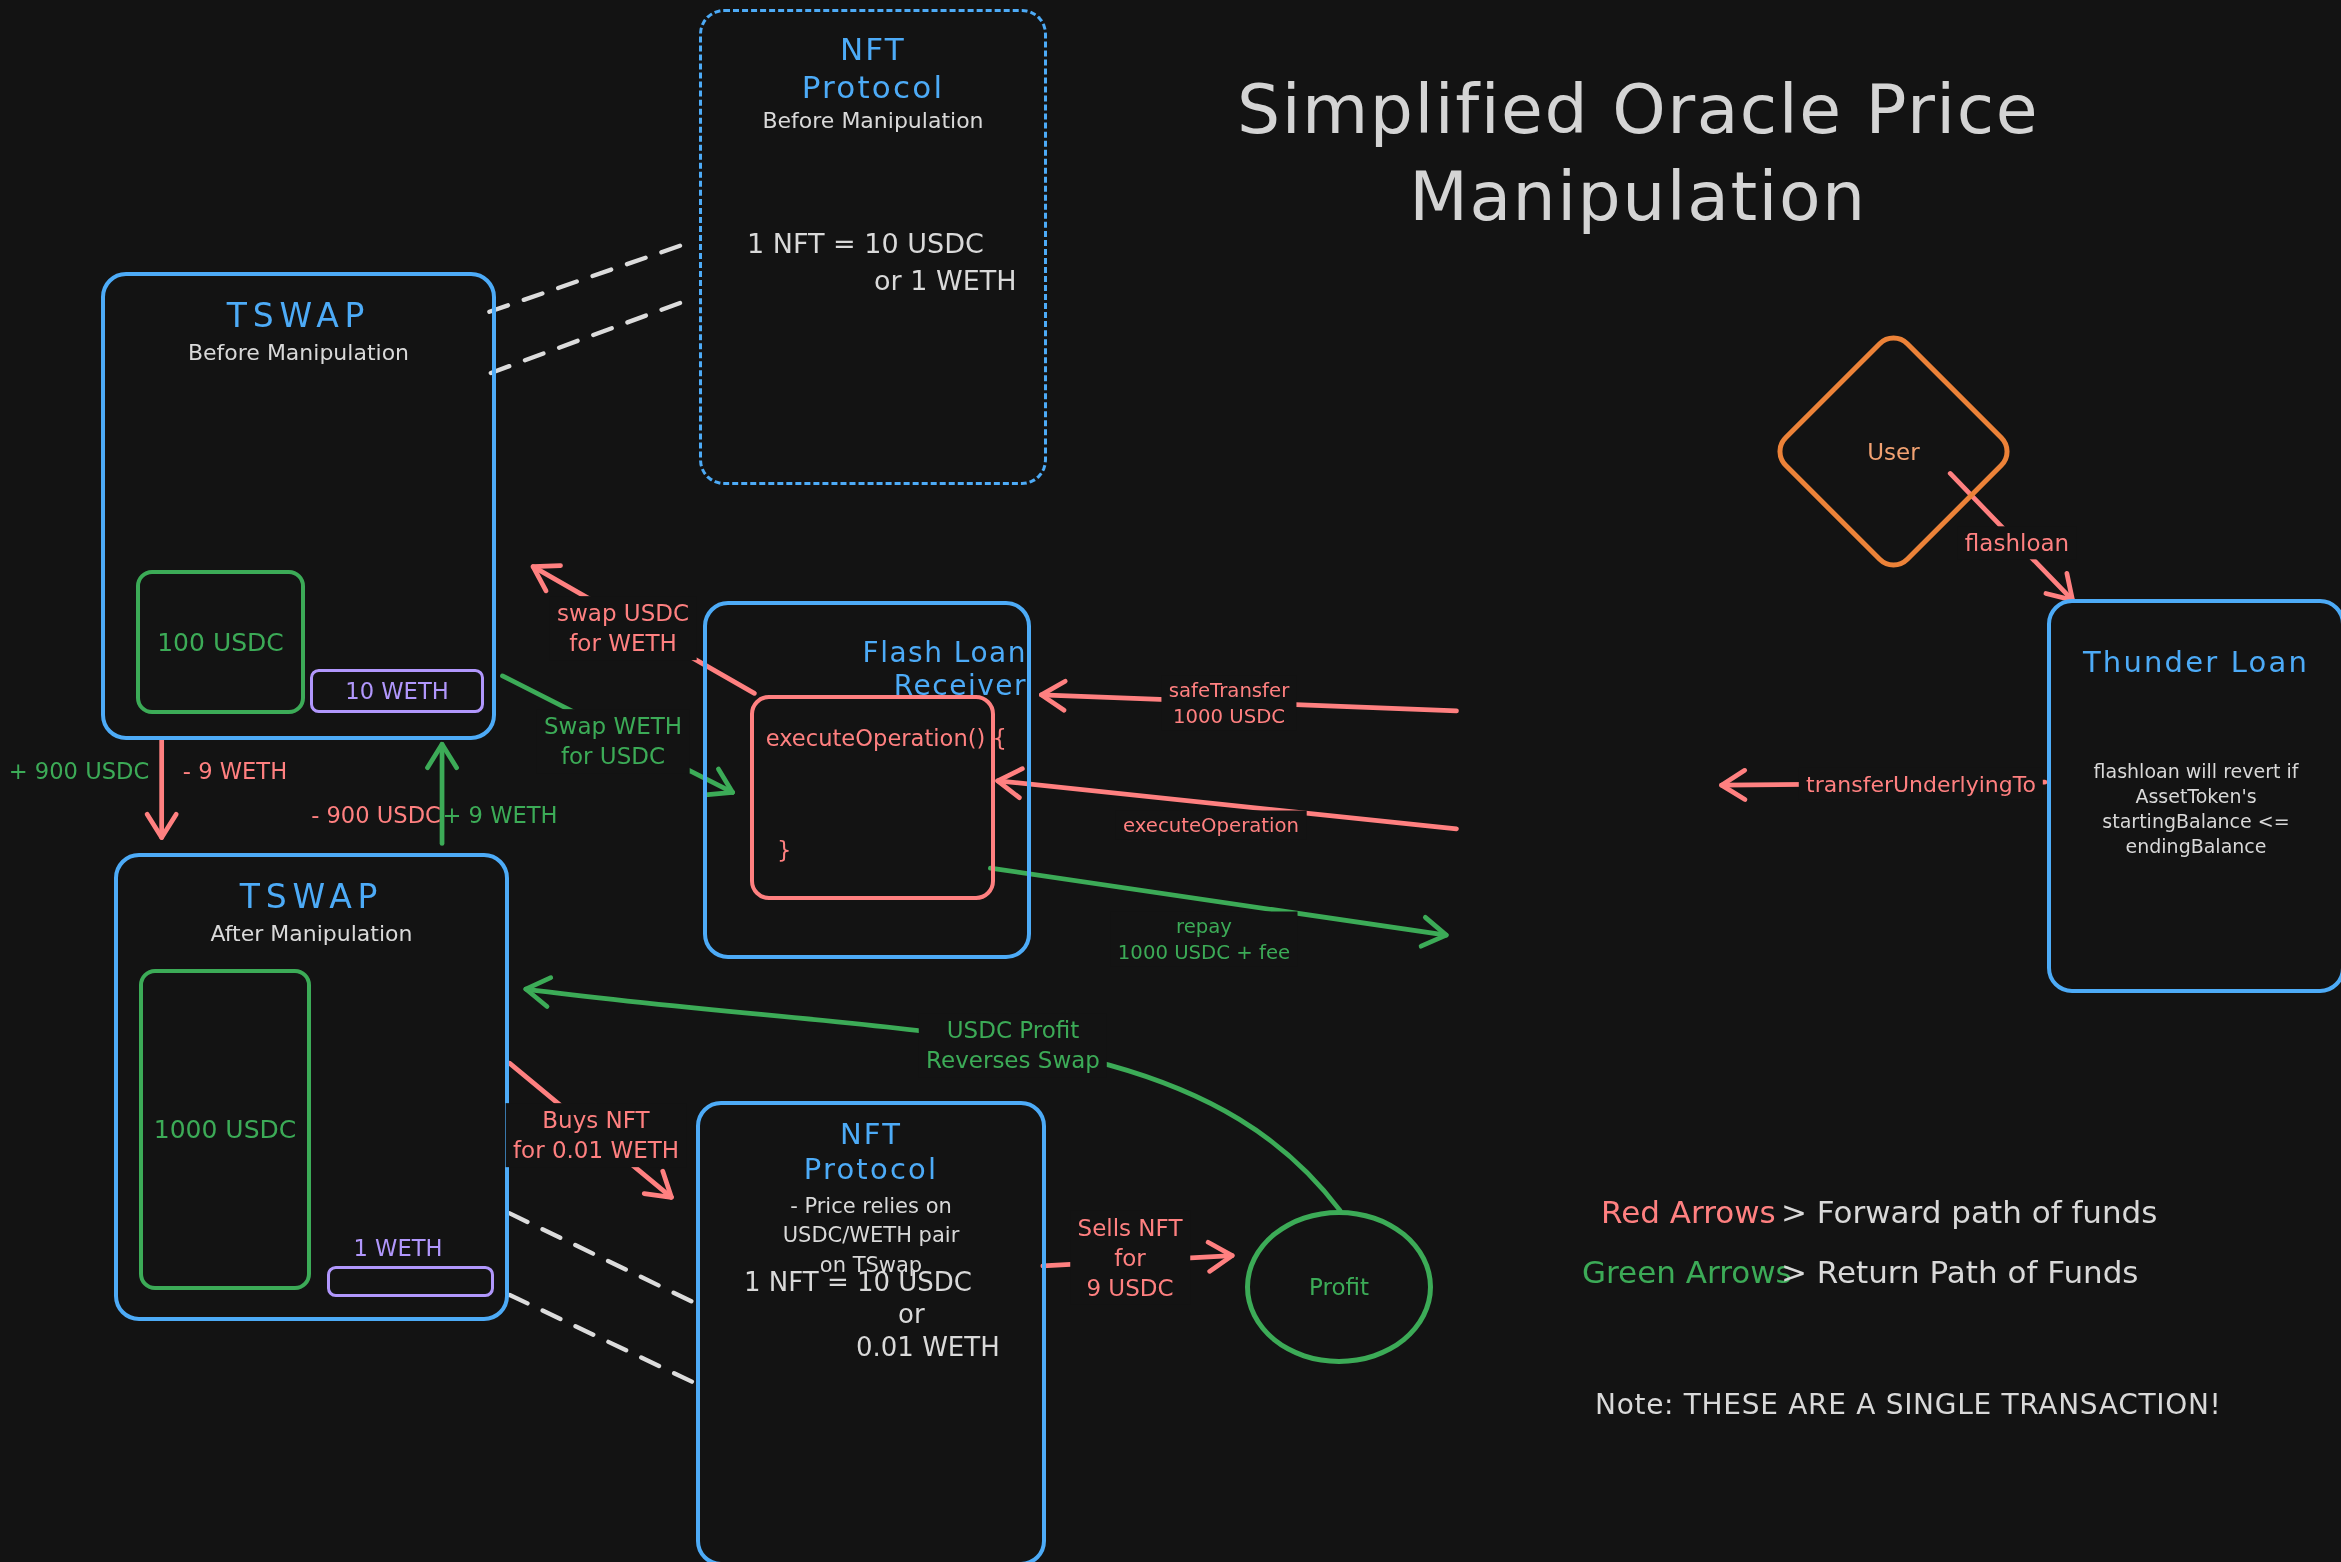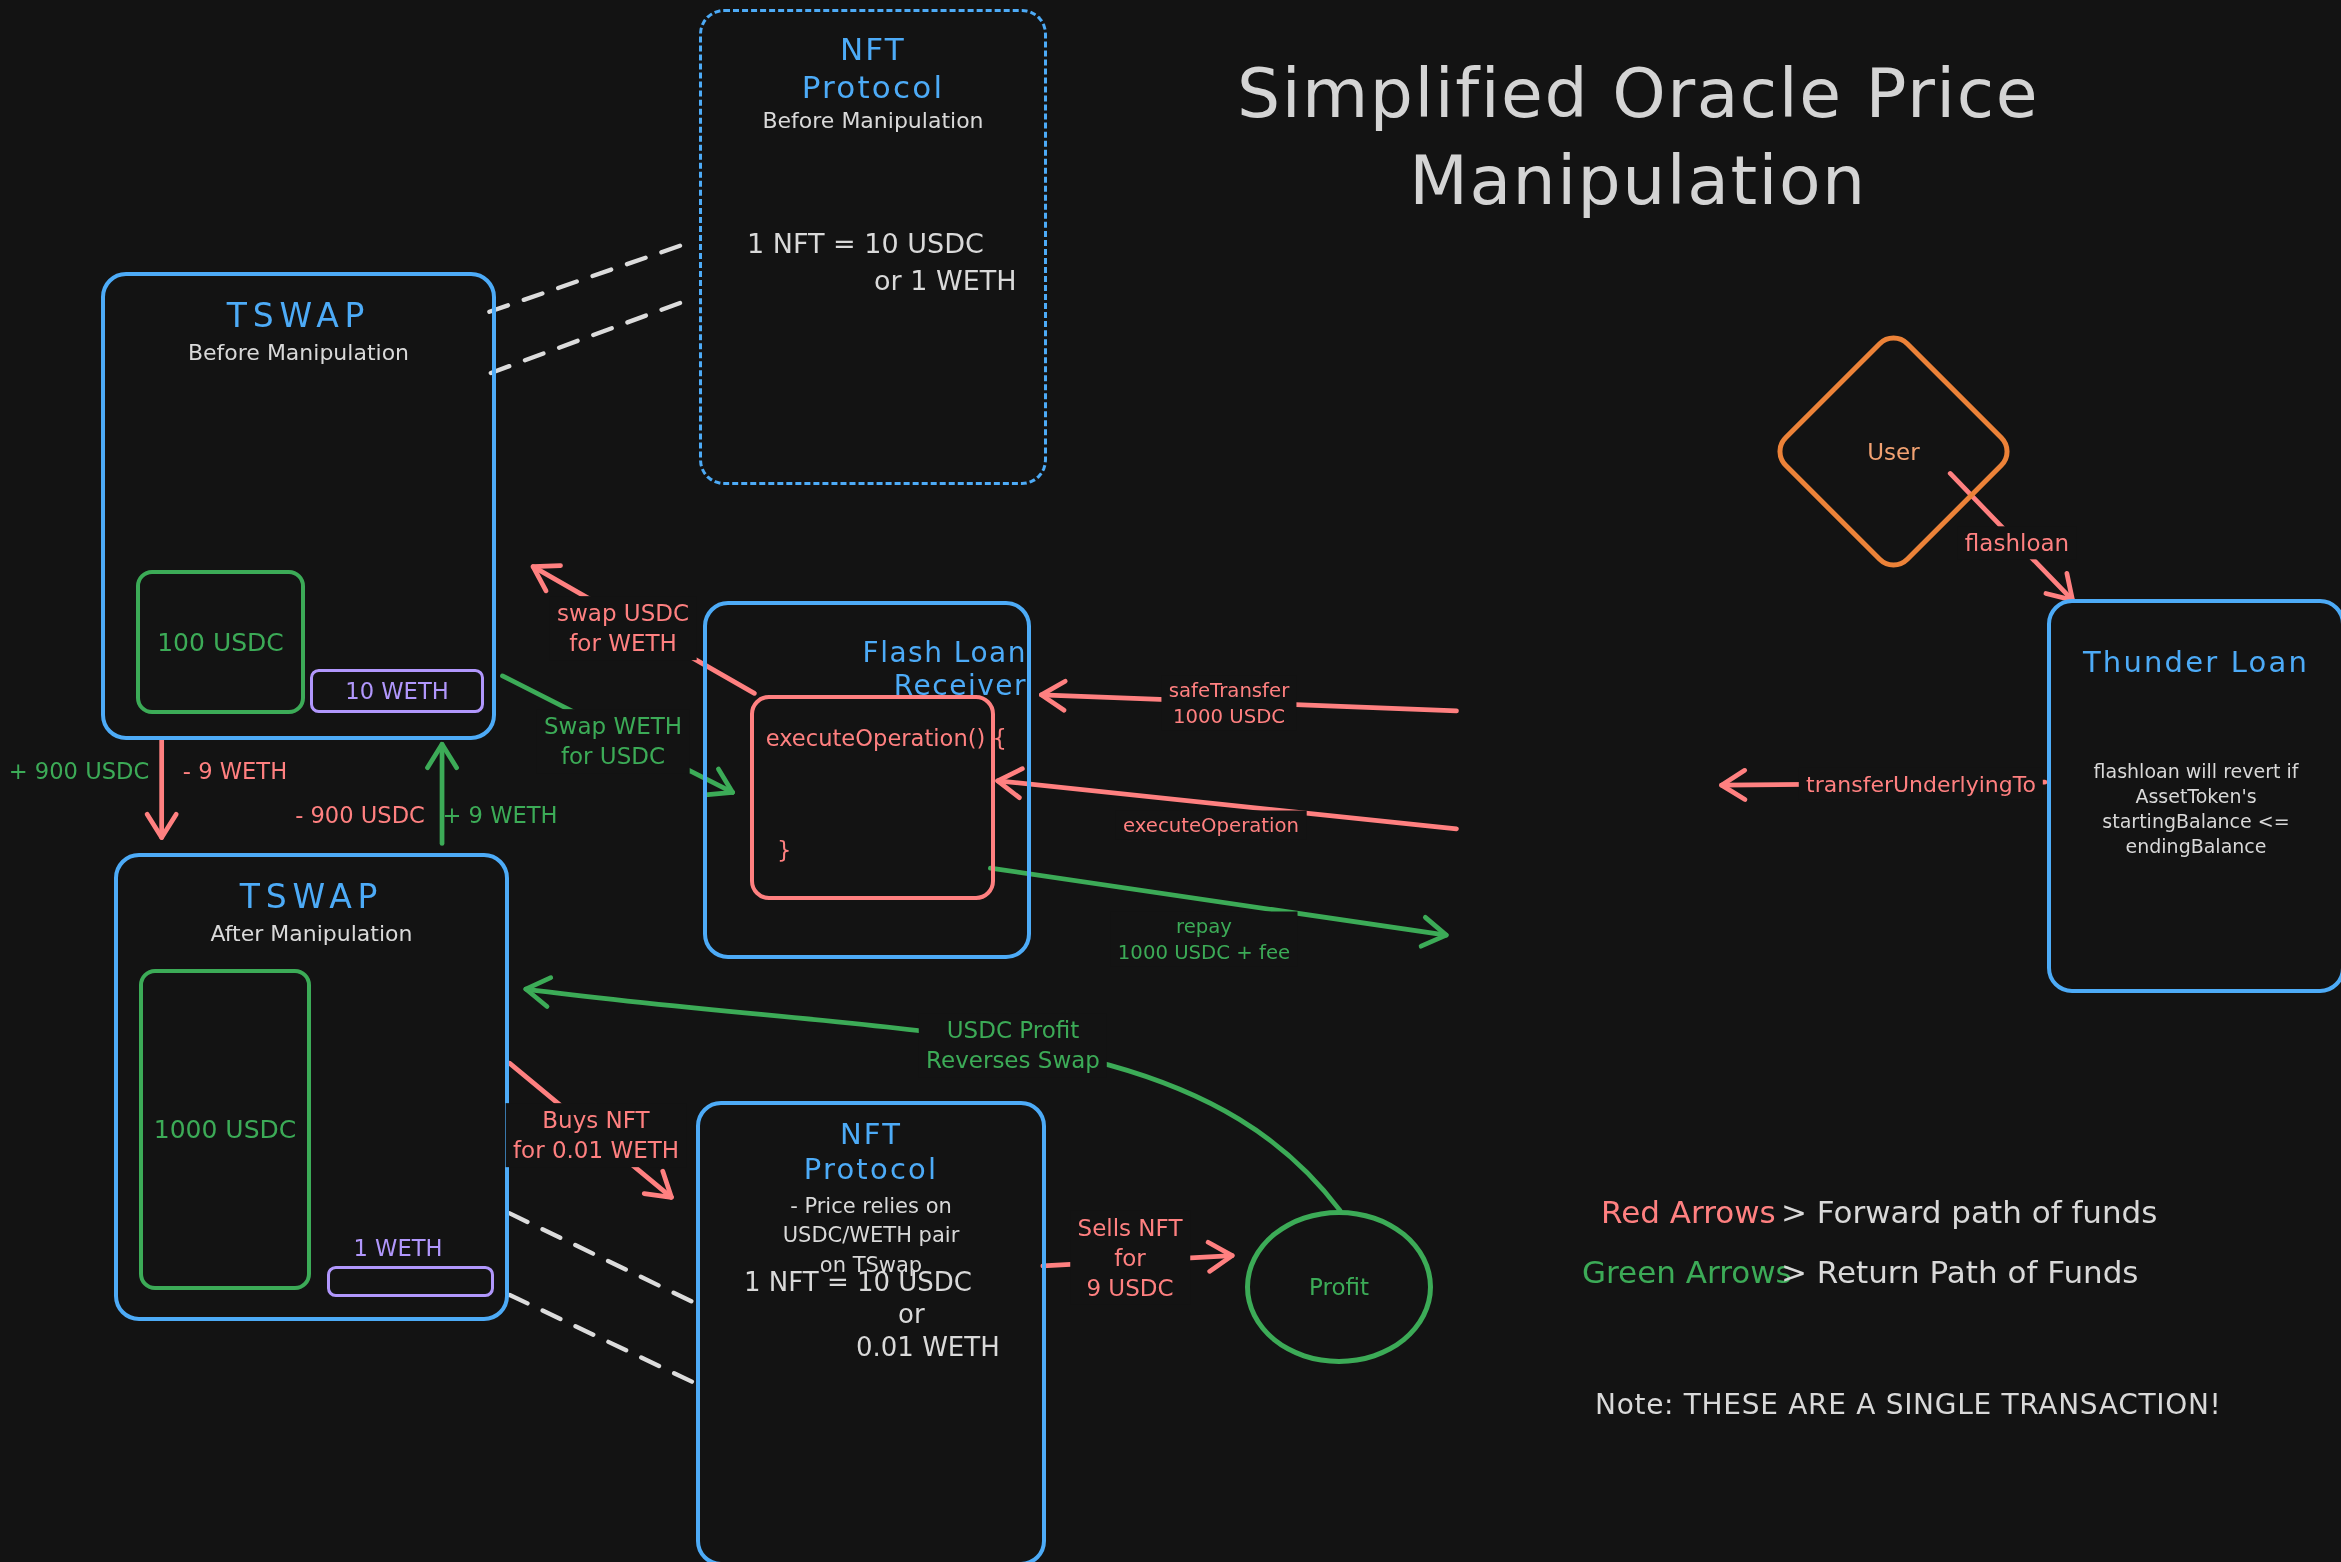--- a/index.html
+++ b/index.html
@@ -25,21 +25,21 @@
     white-space:pre-line;line-height:1.32;font-size:23px;}
   .lbl.red{color:var(--red);}
   .lbl.green{color:var(--green);}
   .lbl.mask{background:var(--bg);padding:1.5px 7.3px;}
   .ellipse{position:absolute;border:5.1px solid var(--green);border-radius:50%;}
   svg#wires{position:absolute;left:0;top:0;pointer-events:none;}
   svg#wires path{fill:none;stroke-linecap:round;}
   .w-red{stroke:var(--red);stroke-width:6.5px;}
   .w-green{stroke:var(--green);stroke-width:6.5px;}
   .w-dash{stroke:#dcdcdc;stroke-width:6px;stroke-dasharray:27 23;}
-  #page-title{position:absolute;left:1223px;top:50px;width:830px;text-align:center;
+  #page-title{position:absolute;left:1223px;top:66px;width:830px;text-align:center;
     color:var(--titlegray);font-size:68px;line-height:1.28;white-space:pre-line;letter-spacing:1.5px;}
   .legend-key{position:absolute;font-size:31px;}
   .legend-desc{position:absolute;font-size:31px;color:var(--white);}
   .legend-note{position:absolute;font-size:28px;color:var(--white);letter-spacing:0.7px;}
   .diamond{position:absolute;width:167px;height:167px;border:5.1px solid var(--orange);
     border-radius:22px;transform:rotate(45deg);}
   .diamond .inner{position:absolute;inset:0;display:flex;align-items:center;justify-content:center;
     transform:rotate(-45deg);color:var(--orange-text);font-size:23px;}
   .code{position:absolute;color:var(--red);font-size:22.6px;white-space:pre;}
 </style>
@@ -136,21 +136,21 @@
     <div class="node-sub" style="top:87px;font-size:21px;white-space:pre-line;line-height:1.4;">- Price relies on
 USDC/WETH pair
 on TSwap</div>
     <div class="abs" style="left:44px;top:162px;color:var(--white);font-size:26px;">1 NFT = 10 USDC</div>
     <div class="abs" style="left:198px;top:194px;color:var(--white);font-size:26px;">or</div>
     <div class="abs" style="left:156px;top:227px;color:var(--white);font-size:26px;">0.01 WETH</div>
   </div>
 
   <div class="lbl green" style="left:79px;top:772px;font-size:22.6px;">+ 900 USDC</div>
   <div class="lbl red" style="left:235px;top:772px;font-size:22.6px;">- 9 WETH</div>
-  <div class="lbl red" style="left:360px;top:816px;font-size:22.6px;">- 900 USDC</div>
+  <div class="lbl red" style="left:376px;top:816px;font-size:22.6px;">- 900 USDC</div>
   <div class="lbl green" style="left:500px;top:816px;font-size:22.6px;">+ 9 WETH</div>
 
   <div class="lbl red mask" style="left:623px;top:628px;">swap USDC
 for WETH</div>
   <div class="lbl green mask" style="left:613px;top:741px;">Swap WETH
 for USDC</div>
 
   <div class="lbl red mask" style="left:1229px;top:703px;font-size:19.7px;">safeTransfer
 1000 USDC</div>
   <div class="lbl red mask" style="left:1211px;top:825px;font-size:19.7px;text-align:center;">executeOperation</div>

